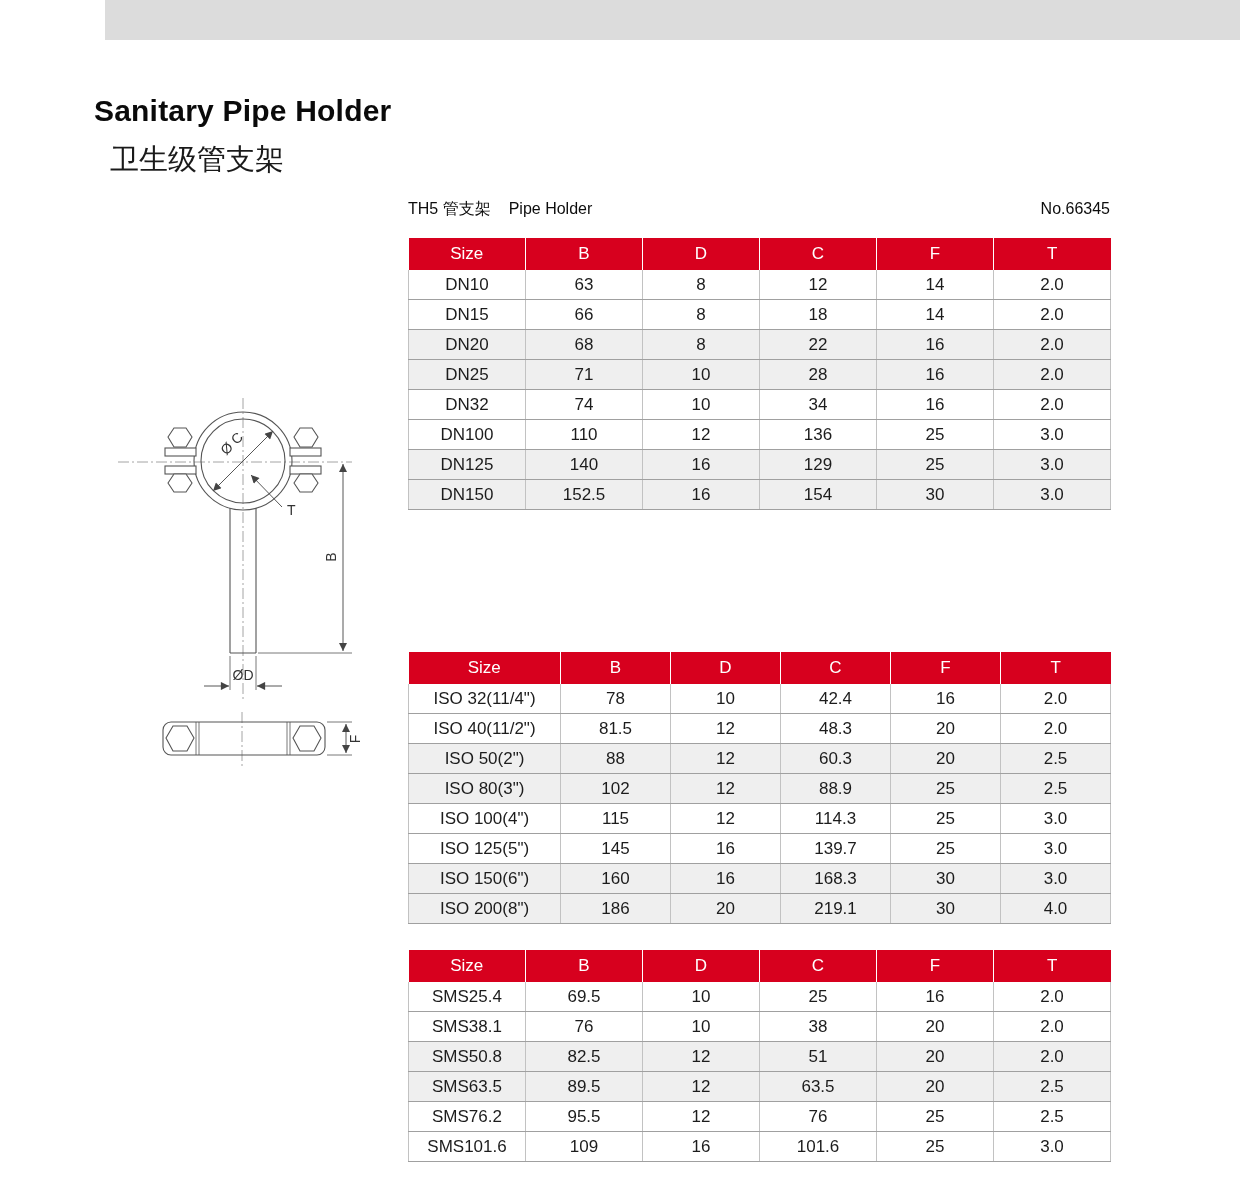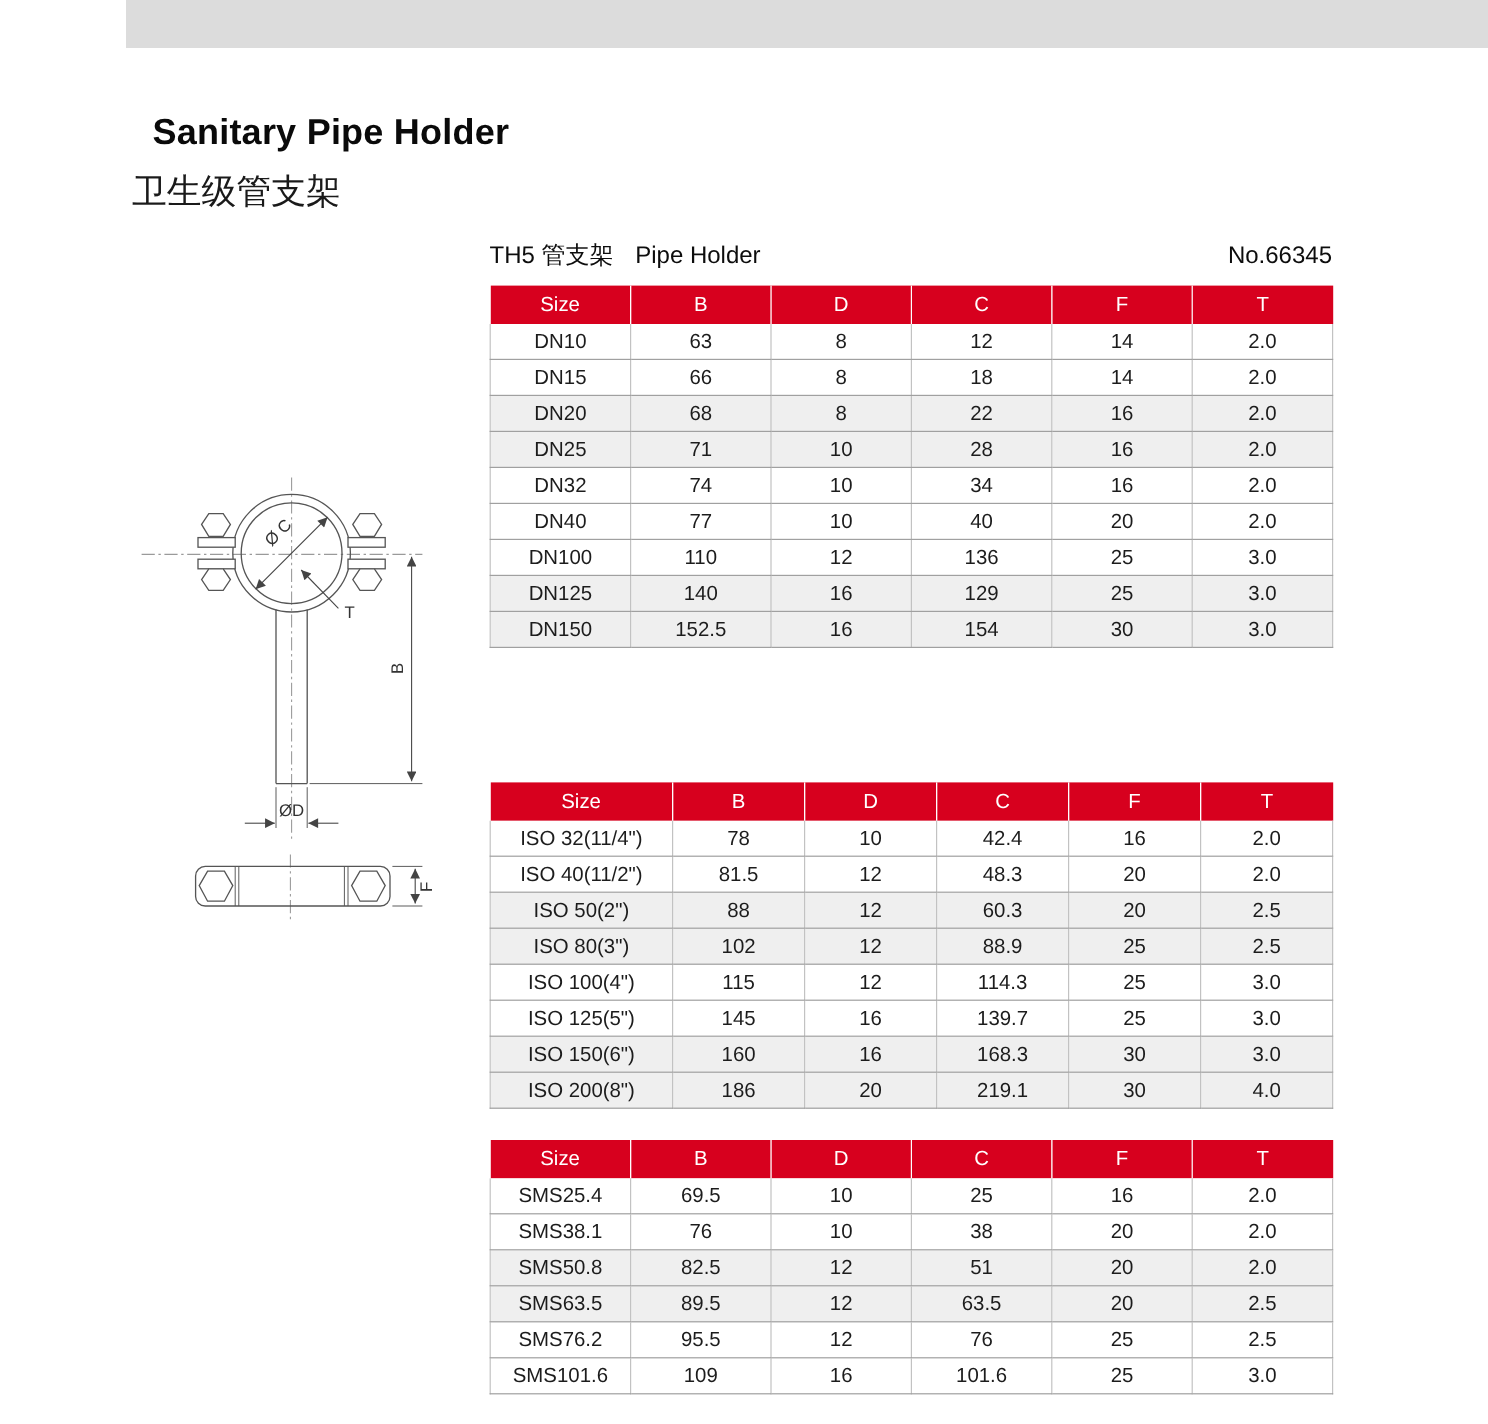--- a/index.html
+++ b/index.html
@@ -13,40 +13,40 @@
     overflow: hidden;
   }
   .top-bar {
     position: absolute;
     left: 105px; top: 0;
     width: 1135px; height: 40px;
     background: var(--top-bar, #dcdcdc);
   }
   .page-title {
     position: absolute;
-    left: 127px; top: 94px;
+    left: 94px; top: 94px;
     font-size: 30px;
     font-weight: 700;
     letter-spacing: 0.2px;
     color: #0a0a0a;
     margin: 0;
   }
   .page-subtitle {
     position: absolute;
     left: 110px; top: 140px;
     font-size: 29px;
     color: #1a1a1a;
   }
   .product-line {
     position: absolute;
     left: 408px; top: 199px;
     width: 702px;
     display: flex;
     align-items: baseline;
-    font-size: 20px;
+    font-size: 16px;
     color: #0d0d0d;
   }
   .product-name { margin-left: 18px; }
   .product-number { margin-left: auto; font-weight: 400; }
 
   .table-wrap { position: absolute; left: 408px; width: 702px; }
   .table-dn  { top: 238px; }
   .table-iso { top: 652px; }
   .table-sms { top: 950px; }
 
@@ -214,28 +214,20 @@
             <td>28</td>
             <td>16</td>
             <td>2.0</td>
           </tr>
           <tr>
             <td>DN32</td>
             <td>74</td>
             <td>10</td>
             <td>34</td>
             <td>16</td>
-            <td>2.0</td>
-          </tr>
-          <tr>
-            <td>DN40</td>
-            <td>77</td>
-            <td>10</td>
-            <td>40</td>
-            <td>20</td>
             <td>2.0</td>
           </tr>
           <tr>
             <td>DN100</td>
             <td>110</td>
             <td>12</td>
             <td>136</td>
             <td>25</td>
             <td>3.0</td>
           </tr>

